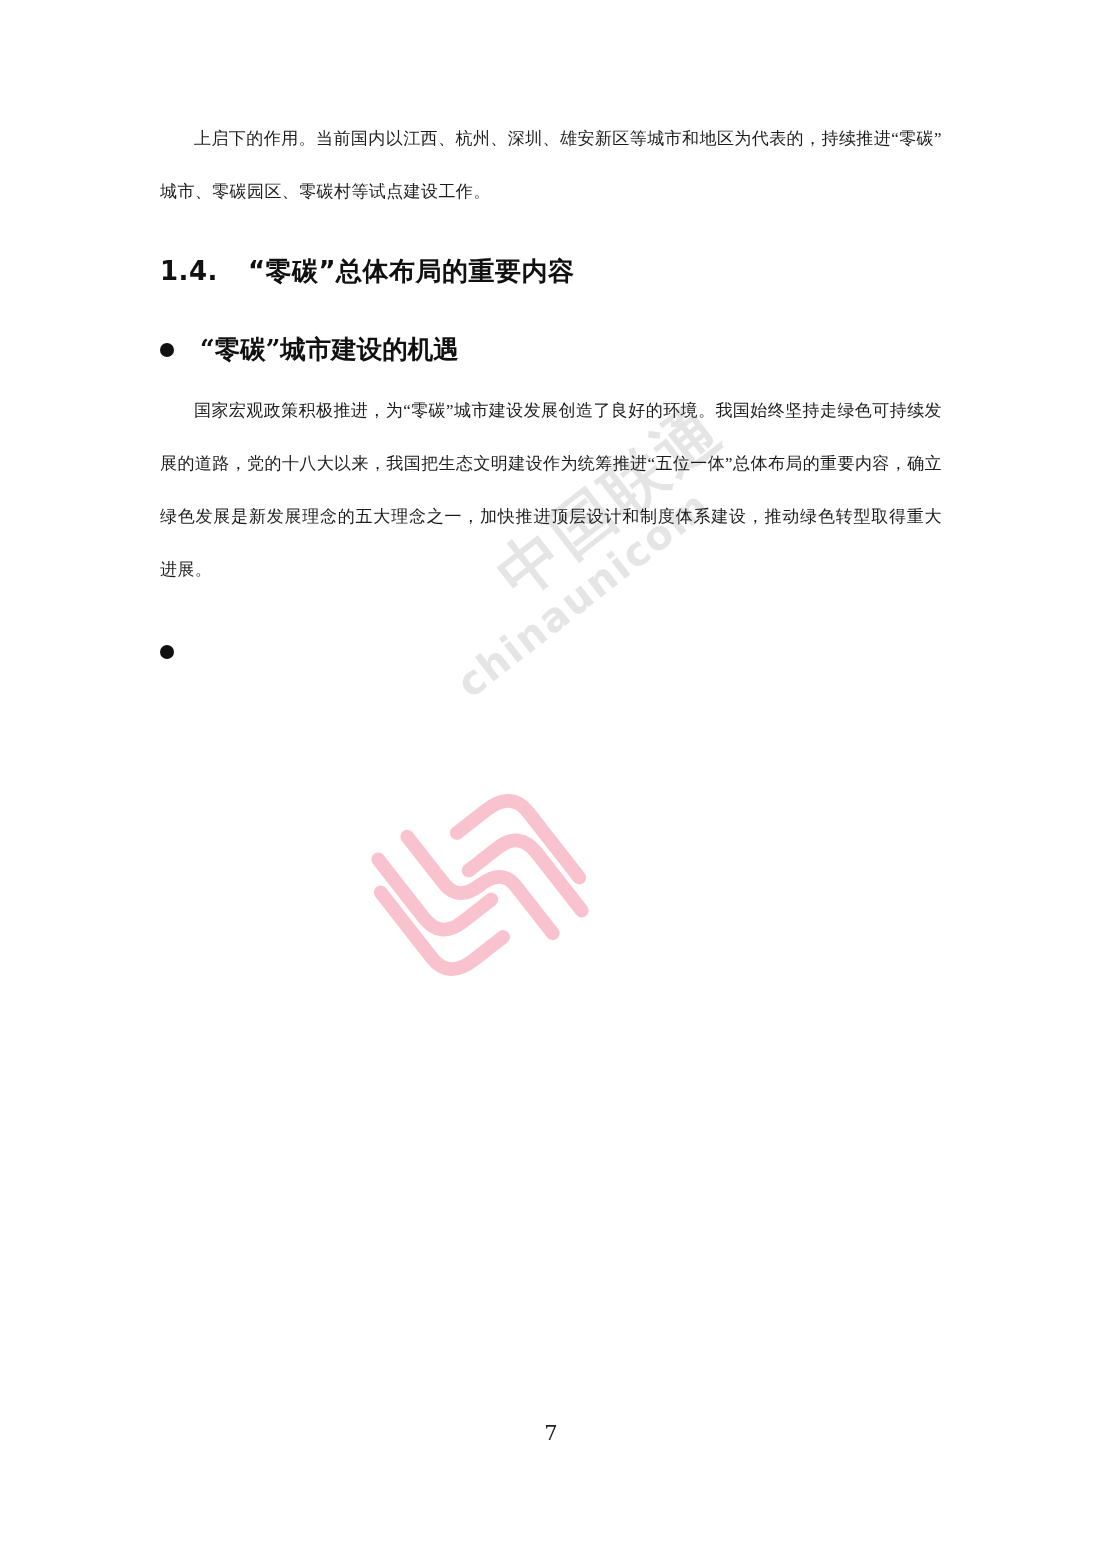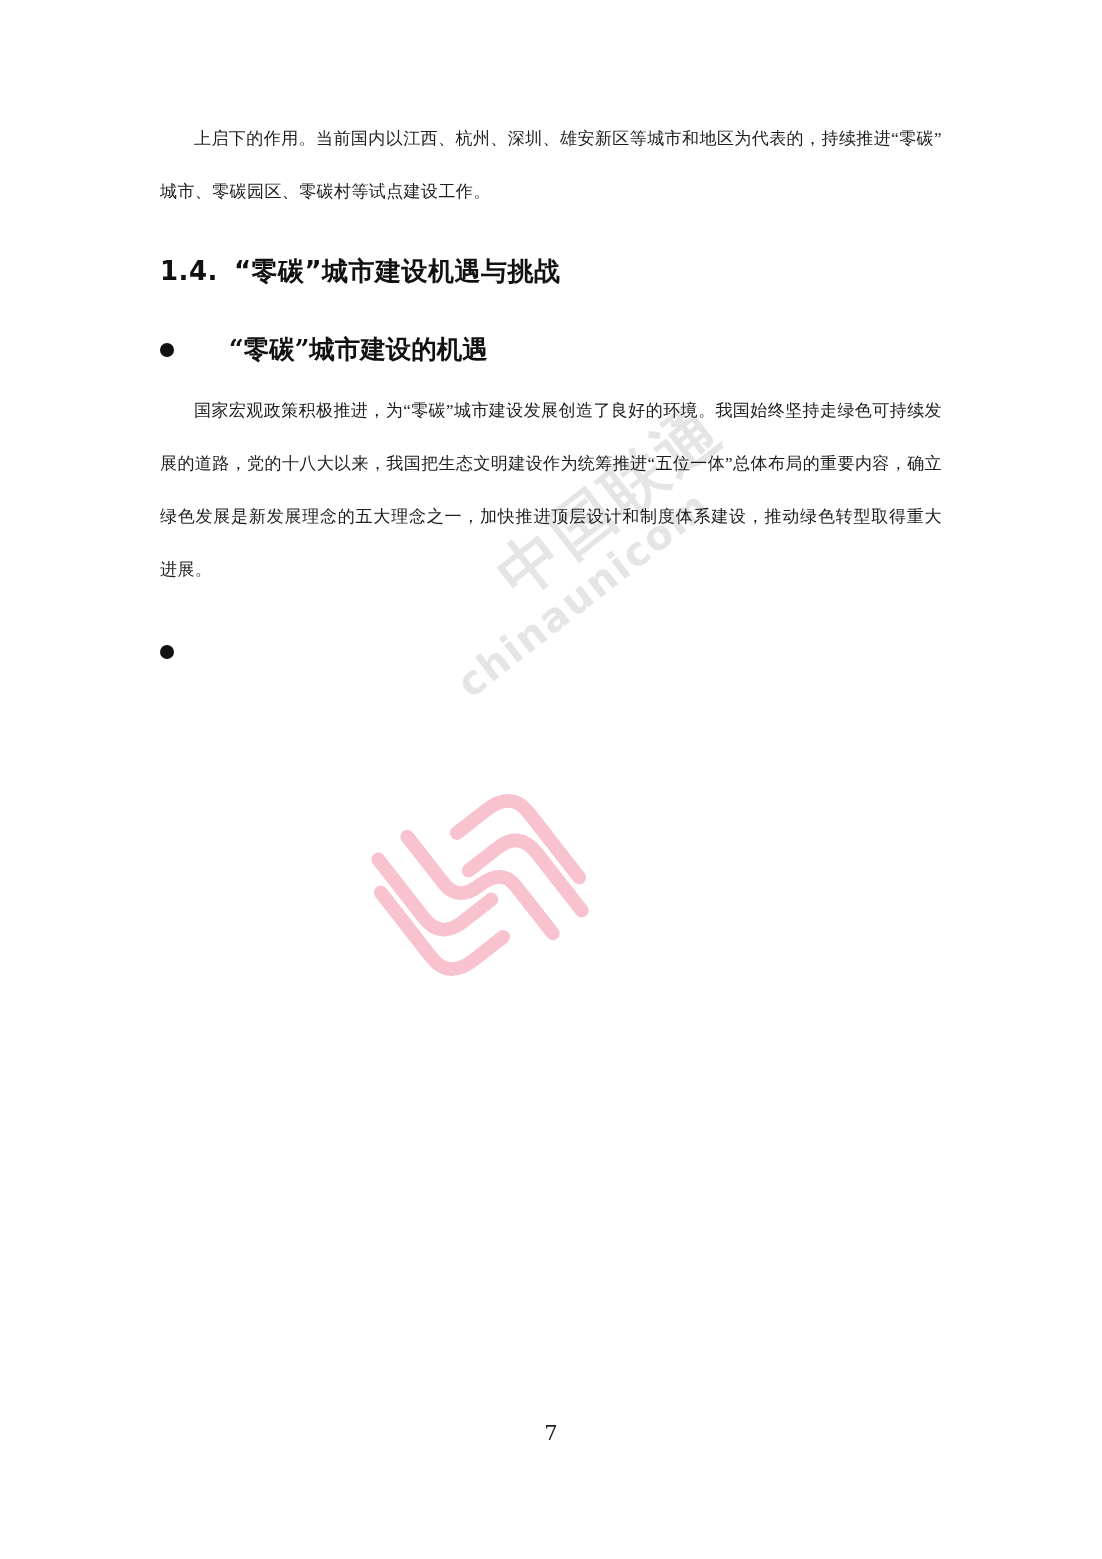--- a/index.html
+++ b/index.html
@@ -38,32 +38,31 @@
   .heading {
     font-family: "DejaVu Sans", "Liberation Sans", sans-serif;
     font-weight: bold;
     font-size: 26px;
     line-height: 46px;
     margin: 30px 0 18px 0;
     color: #111;
     letter-spacing: 0.5px;
   }
   .heading .num {
-    margin-right: 16px;
+    margin-right: 30px;
   }
   .bullet-line {
     display: flex;
     align-items: flex-start;
     margin: 30px 0 10px 0;
     font-family: "DejaVu Serif", "Liberation Serif", serif;
     font-weight: bold;
     font-size: 25.5px;
     line-height: 50px;
     color: #111;
-    gap: 29px;
   }
   .bullet-dot {
     flex: 0 0 auto;
     width: 14px;
     height: 14px;
     border-radius: 50%;
     background: #111;
     margin-top: 19px;
     margin-right: 26px;
   }
@@ -138,21 +137,21 @@
         <path d="M86 74 L86 38 Q86 26 72 26 L56 26"></path>
       </g>
     </svg>
   </div>
 
   <div class="content">
 
     <p class="para indent">上启下的作用。当前国内以江西、杭州、深圳、雄安新区等城市和地区为代表的，持续推进“零碳”城市、零碳园区、零碳村等试点建设工作。</p>
 
     <div class="heading">
-      <span class="num">1.4.</span><span>“零碳”城市建设机遇与挑战</span>
+      <span class="num">1.4.</span><span>“零碳”总体布局的重要内容</span>
     </div>
 
 
     <div class="bullet-line">
       <span class="bullet-dot"></span>
       <span>“零碳”城市建设的机遇</span>
     </div>
 
     <p class="para indent">国家宏观政策积极推进，为“零碳”城市建设发展创造了良好的环境。我国始终坚持走绿色可持续发展的道路，党的十八大以来，我国把生态文明建设作为统筹推进“五位一体”总体布局的重要内容，确立绿色发展是新发展理念的五大理念之一，加快推进顶层设计和制度体系建设，推动绿色转型取得重大进展。</p>
 

